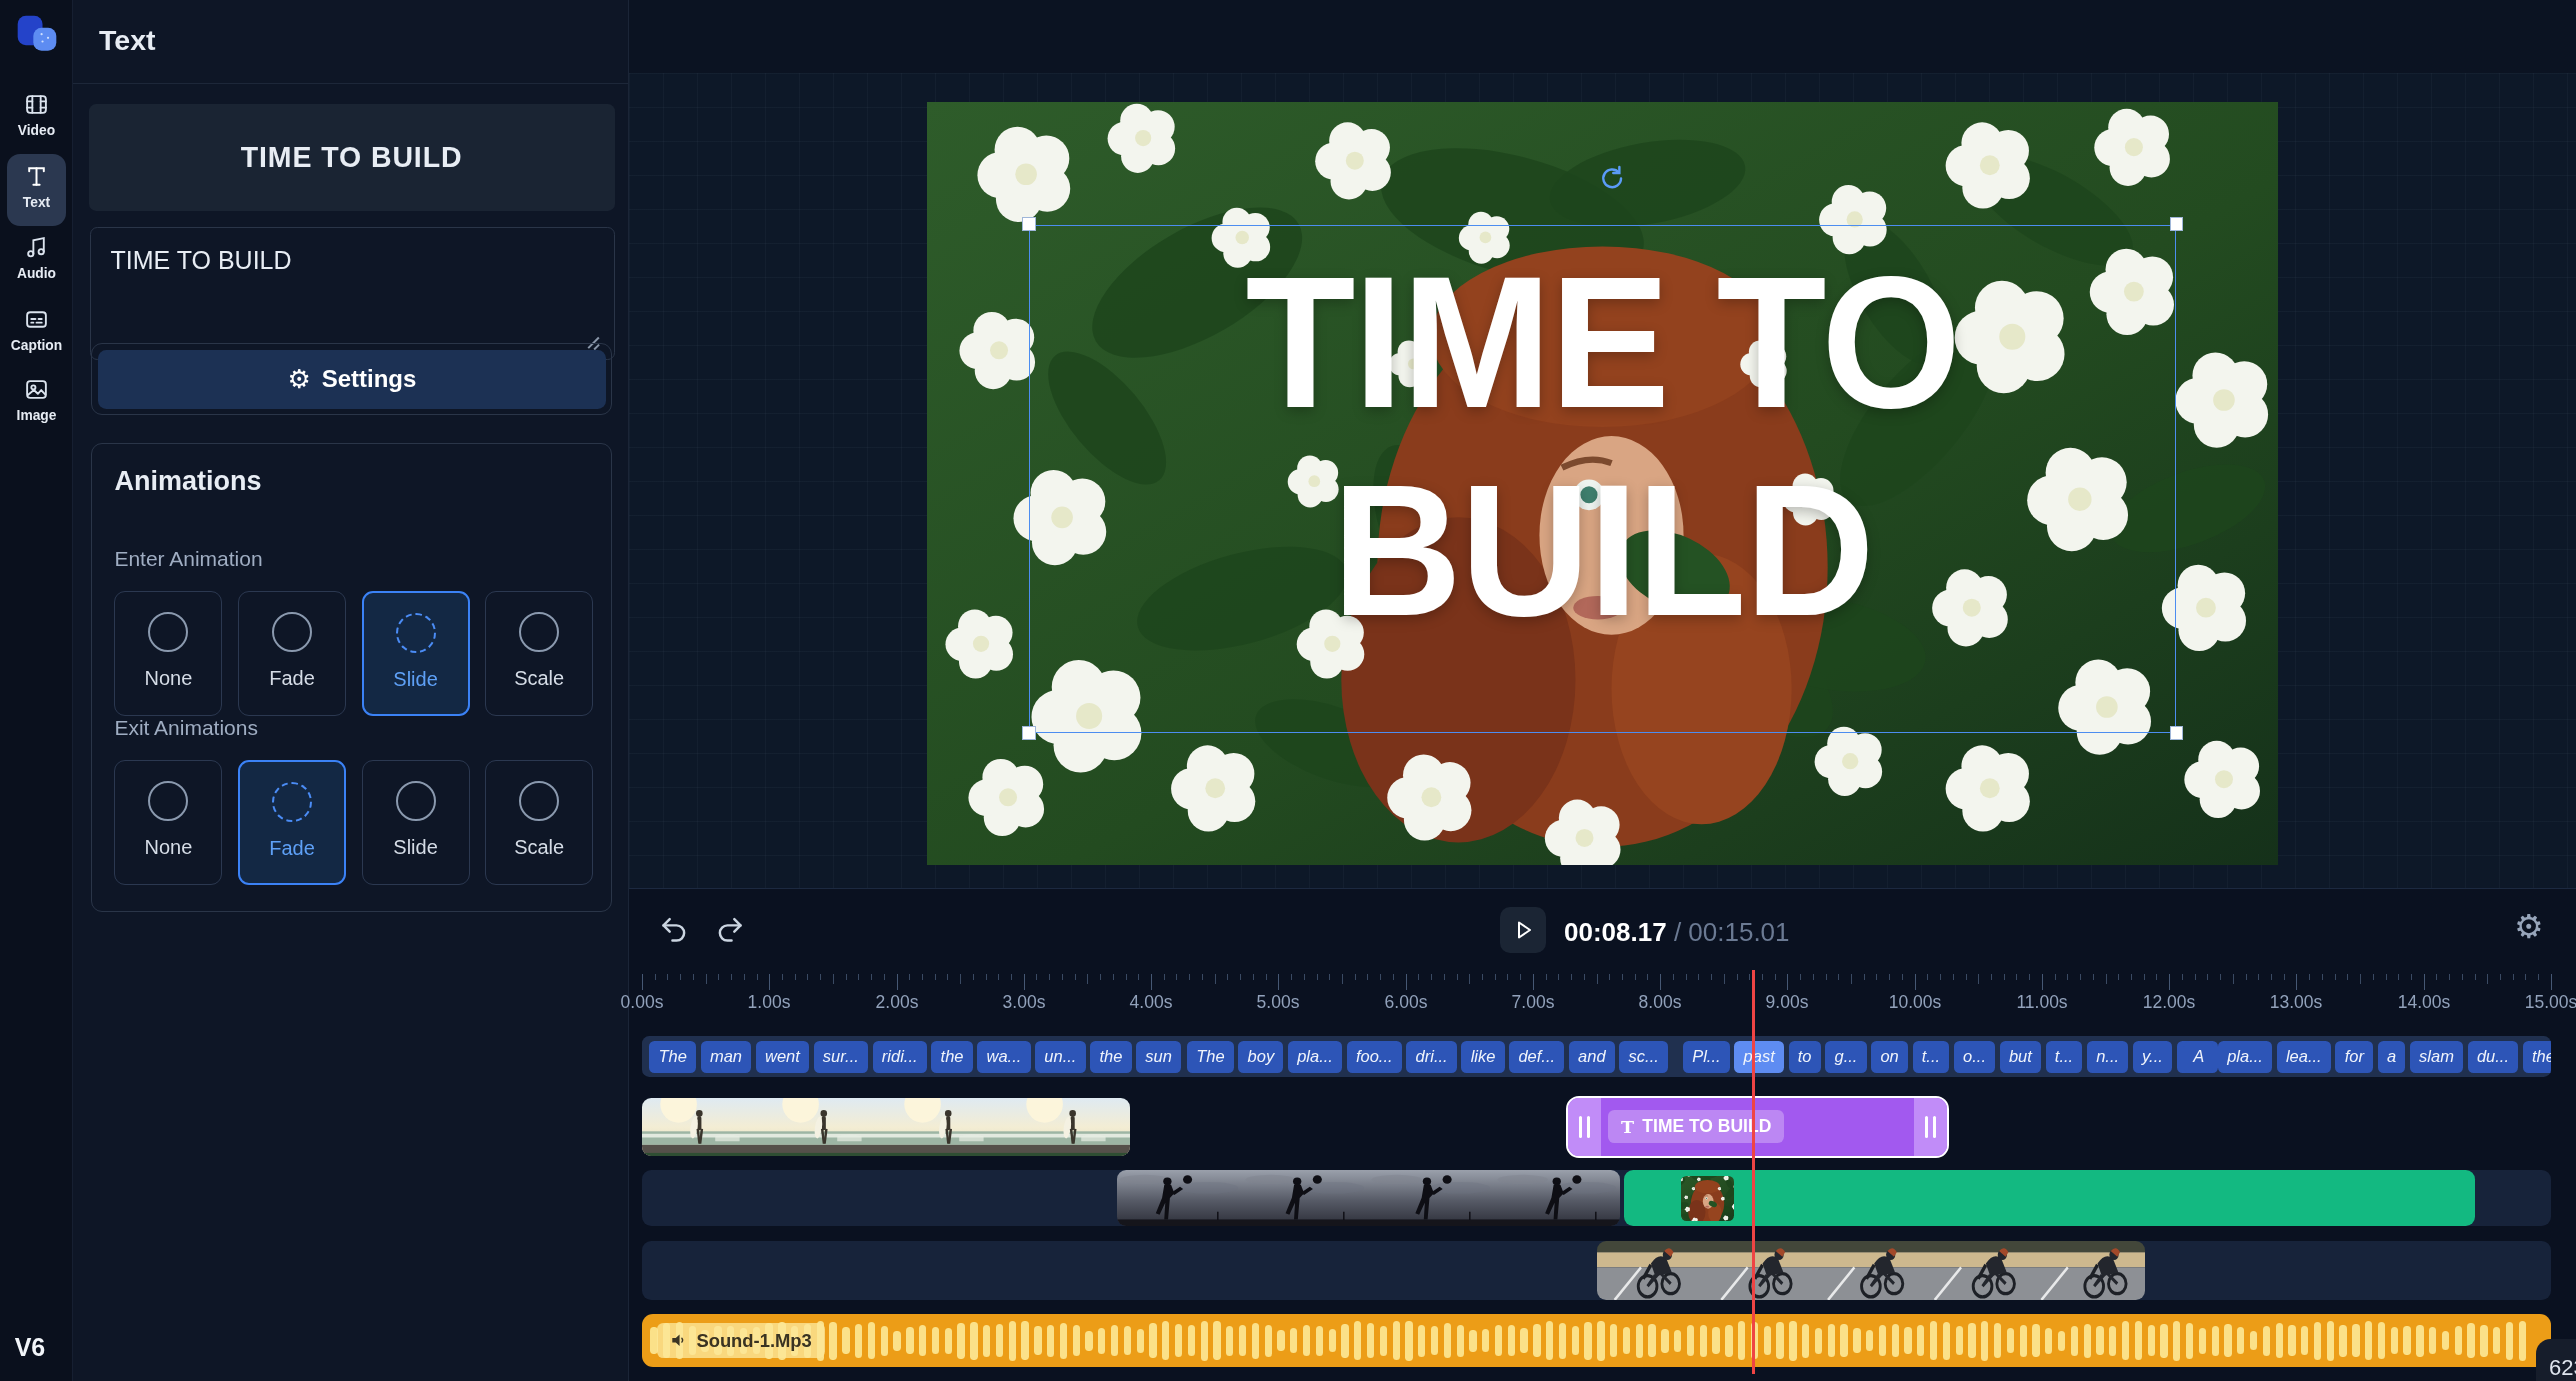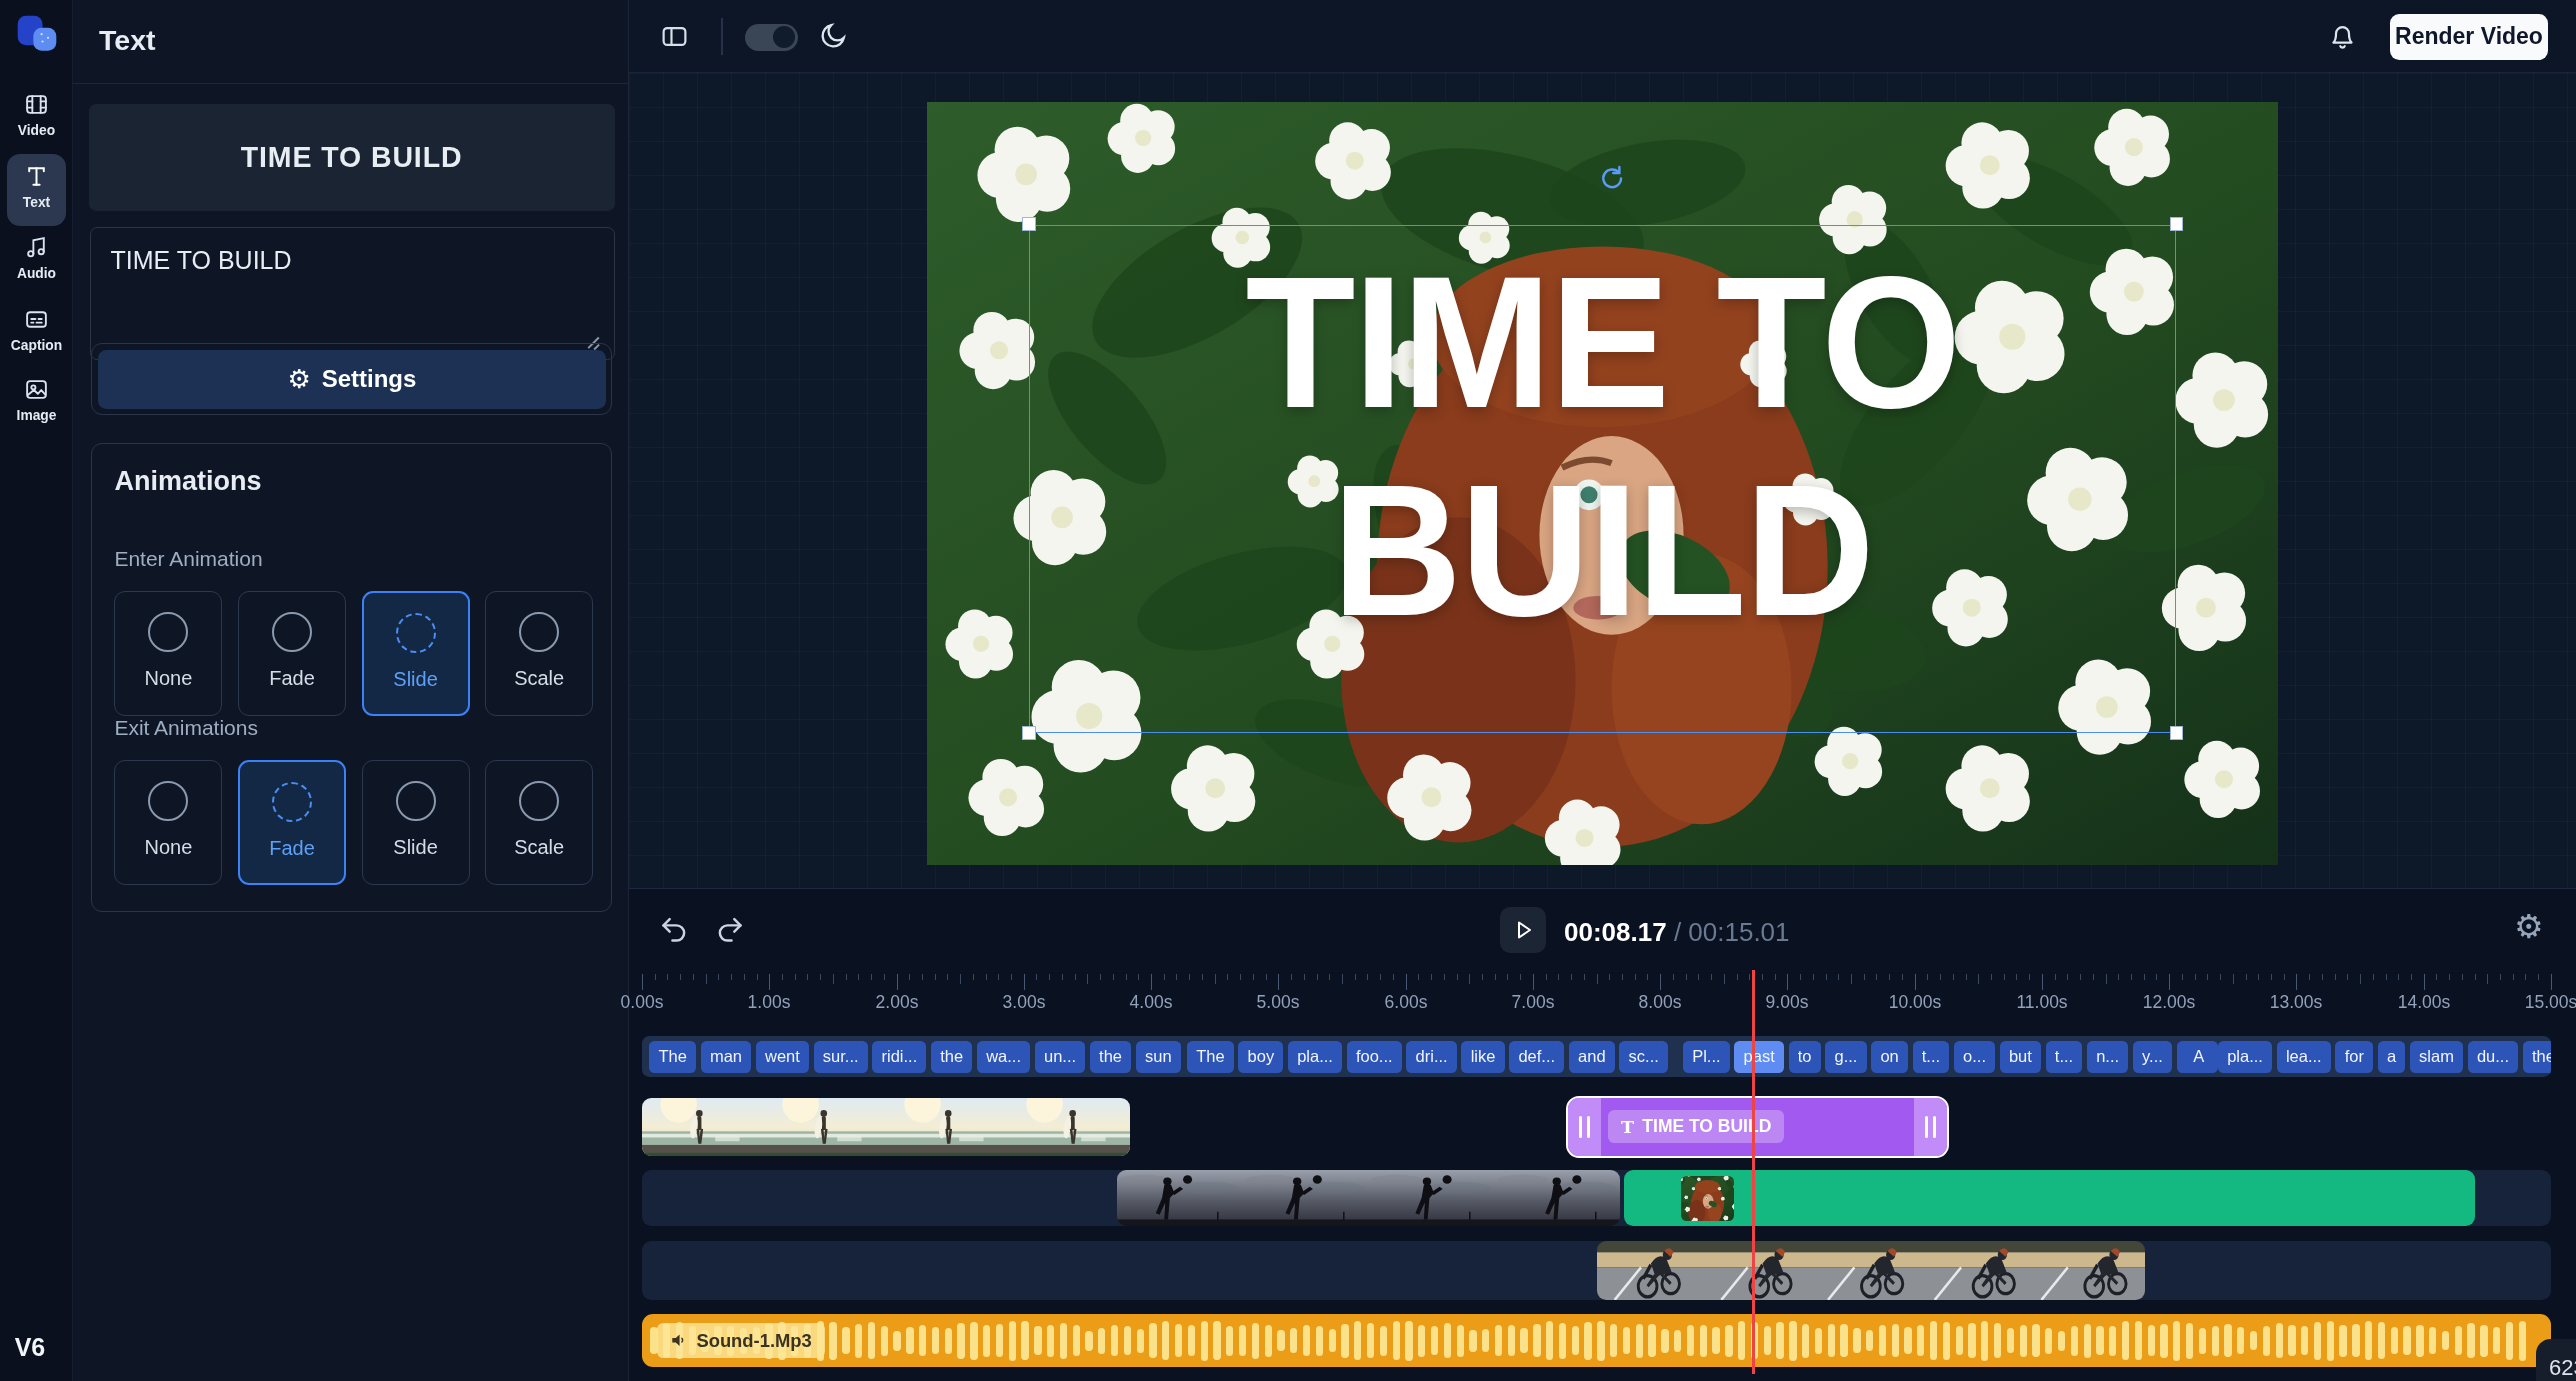--- a/index.html
+++ b/index.html
@@ -84,21 +84,21 @@
 
   .t-content { position:absolute; left:13px; top:0; width:1909px; height:493px; }
   .ruler { position:absolute; left:0; top:85px; width:1909px; height:42px; cursor:pointer; }
   .tick { position:absolute; top:0; width:0.9px; background:#3a4a63; }
   .tick.major { height:15.6px; background:#465874; }
   .tick.mid { height:10px; }
   .tick.minor { height:6.4px; }
   .rlabel { position:absolute; top:18.4px; transform:translateX(-50%); font-size:17.5px; color:#92a2bb; white-space:nowrap; }
 
   .cap-row { position:absolute; left:0; top:147px; width:1909px; height:41px; background:#20304f; border-radius:7.3px; overflow:hidden; }
-  .cap-group { position:absolute; top:4.6px; height:32px; display:flex; gap:4.6px; }
+  .cap-group { position:absolute; top:4.6px; height:32px; display:flex; gap:4.6px;font-style:italic; }
   .chip { height:32px; display:flex; align-items:center; padding:0 9.2px; background:#2d55b7; border-radius:5.5px;
     font-size:16.5px; color:#f0f4fb; white-space:nowrap; cursor:pointer; }
   .chip.active { background:#5e8cf2; }
 
   .track1 { position:absolute; left:0; top:209px; width:1909px; height:58px; }
   .clip-surf { position:absolute; left:0; top:0; width:488px; height:58px; border-radius:9.2px; overflow:hidden; display:flex; cursor:pointer; }
   .clip-surf svg { width:122px; height:58px; flex:none; }
   .clip-text { position:absolute; left:924px; top:-1.8px; width:383px; height:62px; background:#a259ef; border:2.8px solid #ffffff;
     border-radius:13px; overflow:hidden; cursor:pointer; }
   .trim { position:absolute; top:0; bottom:0; width:33px; background:#c18cf8; display:flex; align-items:center; justify-content:center; gap:4.6px; }
@@ -258,44 +258,20 @@
             <div class="olbl">Slide</div>
           </div>
           <div class="anim-opt">
             <div class="circ"></div>
             <div class="olbl">Scale</div>
           </div>
         </div>
     </div>
   </section>
 
-  <header class="topbar">
-    <span class="tp-icon" style="left:31px; top:22px;">
-        <svg width="29" height="29" viewBox="0 0 24 24" fill="none" stroke="#d7dfea" stroke-width="1.8">
-          <rect x="3" y="5" width="18" height="14" rx="3"></rect>
-          <line x1="9.5" y1="5" x2="9.5" y2="19"></line>
-        </svg>
-      </span>
-    <div class="tb-divider"></div>
-    <div class="toggle">
-        <div class="knob"></div>
-      </div>
-    <span class="tp-icon" style="left:189px; top:20px;">
-        <svg width="31" height="31" viewBox="0 0 24 24">
-          <path d="M20 13.8 A8.3 8.3 0 1 1 10.2 4 A6.8 6.8 0 0 0 20 13.8 Z" fill="none" stroke="#dde5ef" stroke-width="1.8"></path>
-        </svg>
-      </span>
-    <span class="tp-icon" style="left:1698px; top:20px;">
-        <svg width="31" height="31" viewBox="0 0 24 24" fill="none" stroke="#dde5ef" stroke-width="1.7" stroke-linecap="round" stroke-linejoin="round">
-          <path d="M5 17.5 h14 c-1.5 -1.5 -2 -3.5 -2 -7 a5 5 0 0 0 -10 0 c0 3.5 -.5 5.5 -2 7 Z"></path>
-          <path d="M10.3 20.3 a1.9 1.9 0 0 0 3.4 0"></path>
-        </svg>
-      </span>
-    <button class="render-btn">Render Video</button>
-  </header>
 
   <main class="canvas">
     <div class="frame">
       <svg class="scene" id="flower-scene" viewBox="0 0 300 169" preserveAspectRatio="none">
           <defs>
             <linearGradient id="bga" x1="0" y1="0" x2="1" y2="1">
               <stop offset="0" stop-color="#2e5c2a"></stop>
               <stop offset="0.55" stop-color="#234b20"></stop>
               <stop offset="1" stop-color="#15311a"></stop>
             </linearGradient>

